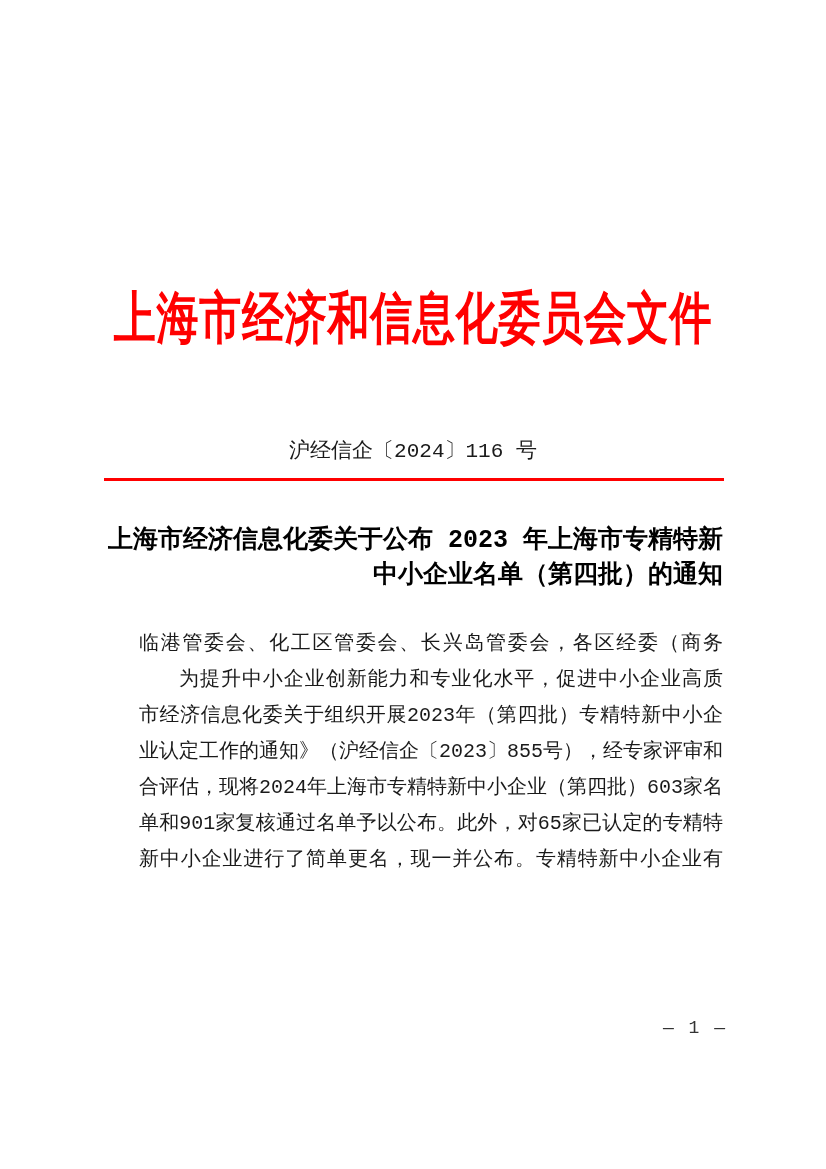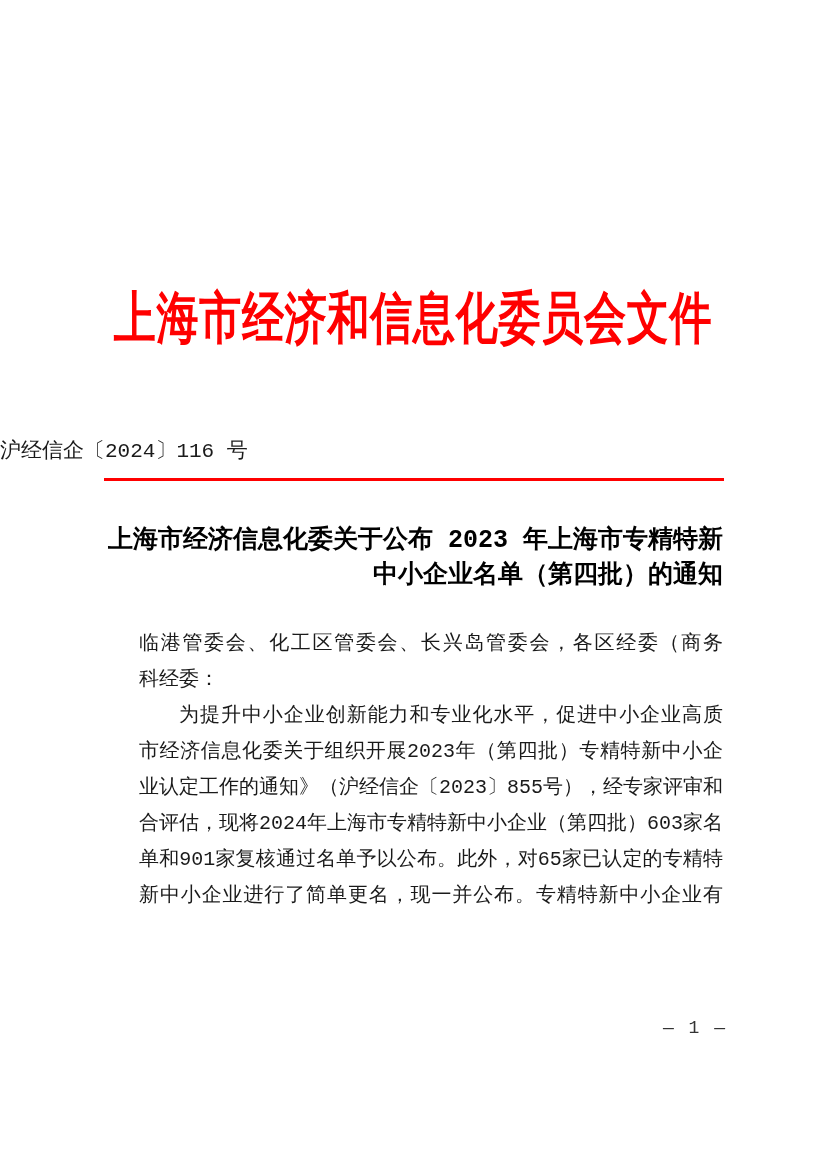--- a/index.html
+++ b/index.html
@@ -31,21 +31,21 @@
     transform: scaleX(0.75);
     transform-origin: 50% 50%;
     letter-spacing: 1px;
   }
   
   .doc-number {
     position: absolute;
     top: 437px;
     left: 0;
     width: 100%;
-    text-align: left;
+    text-align: center;
     font-size: 21px;
     line-height: 30px;
     color: #1a1a1a;
   }
   
   .red-rule {
     position: absolute;
     top: 478px;
     left: 104px;
     width: 620px;
@@ -113,21 +113,20 @@
 
   <div class="red-rule"></div>
 
   <div class="notice-title">
     <div>上海市经济信息化委关于公布 2023 年上海市专精特新</div>
     <div>中小企业名单（第四批）的通知</div>
   </div>
 
   <div class="body-text">
     <div class="bline">临港管委会、化工区管委会、长兴岛管委会，各区经委（商务委）、</div>
-    <div class="bline short">科经委：</div>
     <div class="bline indent">为提升中小企业创新能力和专业化水平，促进中小企业高质</div>
     <div class="bline">市经济信息化委关于组织开展2023年（第四批）专精特新中小企</div>
     <div class="bline">业认定工作的通知》（沪经信企〔2023〕855号），经专家评审和综</div>
     <div class="bline">合评估，现将2024年上海市专精特新中小企业（第四批）603家名</div>
     <div class="bline">单和901家复核通过名单予以公布。此外，对65家已认定的专精特</div>
     <div class="bline">新中小企业进行了简单更名，现一并公布。专精特新中小企业有</div>
   </div>
 
   <div class="page-number">— 1 —</div>
 

